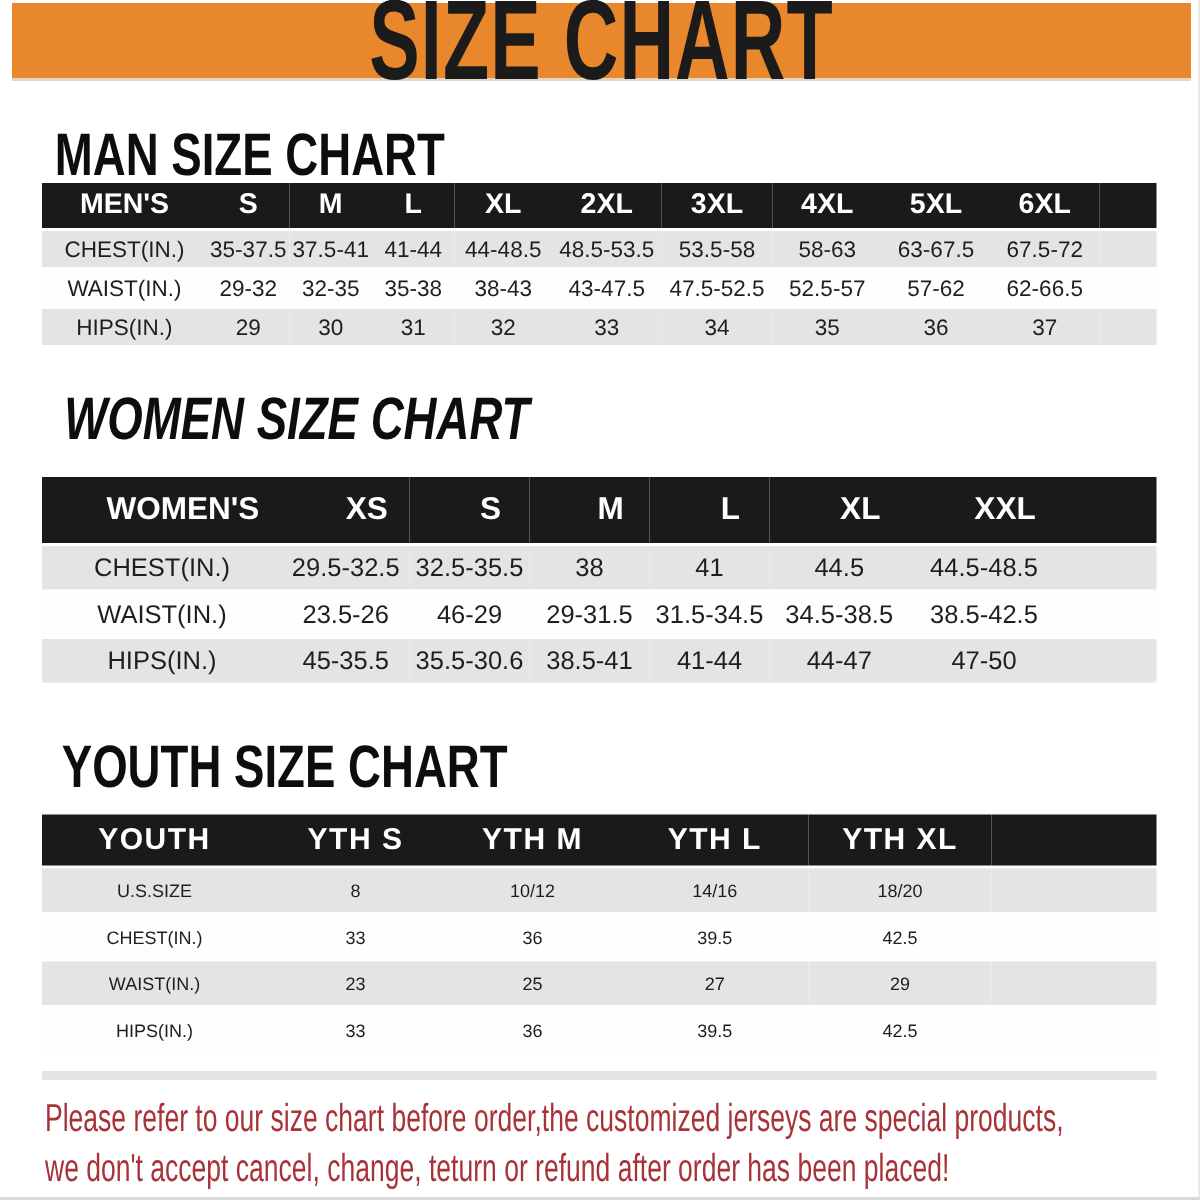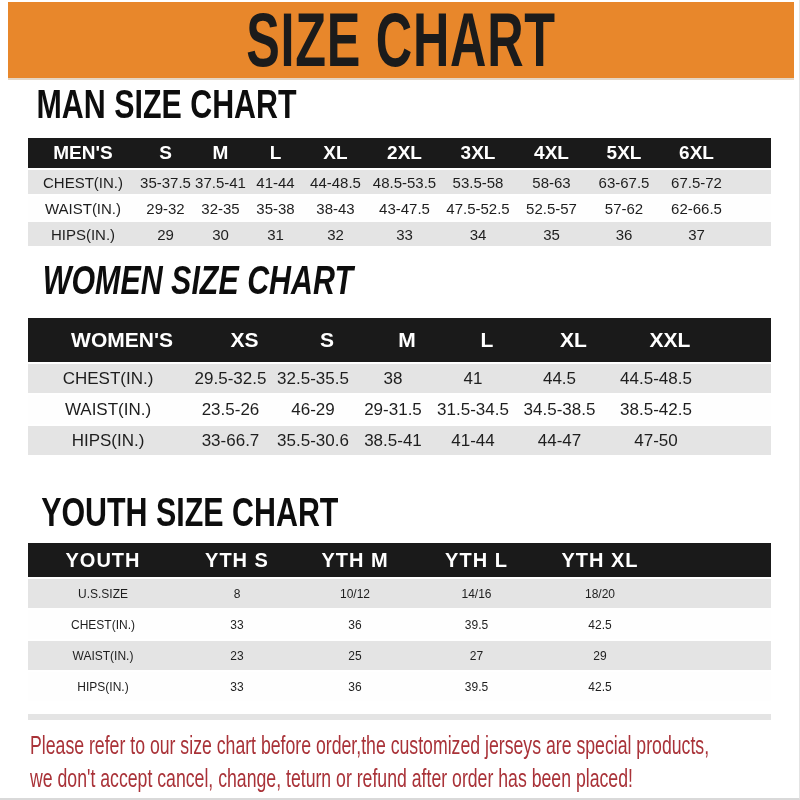--- a/index.html
+++ b/index.html
@@ -6,21 +6,21 @@
   body {
     width:800px; height:800px; background:#ffffff;
     font-family:"Liberation Sans", sans-serif;
     position:relative; overflow:hidden;
   }
   .page { position:absolute; inset:0; background:#fff;
           border-right:1px solid #e4e4e4; border-bottom:2px solid #d9d9d9; }
 
   
   .banner {
-    position:absolute; top:2px; left:8px; width:786px; height:76px;
+    position:absolute; top:2px; left:8px; width:786px; height:50px;
     background:#E8872B; display:flex; align-items:center; justify-content:center;
     box-shadow:0 2px 0 rgba(150,90,20,0.25);
   }
   .banner-text {
     display:inline-block; font-size:70px; font-weight:bold; color:#1b1b1b;
     transform:scale(0.72,1.08); white-space:nowrap; letter-spacing:1px;
   }
 
   
   .section-title { position:absolute; left:4px; width:100%; text-align:left; margin:0; line-height:40px; }
@@ -30,21 +30,21 @@
   }
   .title-man   { top:84px; }
   .title-women { top:260px;font-style:italic; }
   .title-youth { top:492px; }
 
   
   table.size-table {
     position:absolute; left:28px; width:743px;
     border-collapse:separate; border-spacing:0 2px; table-layout:fixed;
   }
-  .men-table   { top:136px; }
+  .men-table   { top:120px; }
   .women-table { top:316px; }
   .youth-table { top:541px; }
 
   tr.bar th { background:#1a1a1a; color:#ffffff; font-weight:bold; text-align:center; padding:0; }
   th.bar-label { text-align:left; padding-left:10px; white-space:nowrap; }
 
   .men-table   tr.bar th { height:30px; font-size:19px; }
   .men-table   th.bar-label { font-size:25px; }
   .women-table tr.bar th { height:44px; font-size:21px;padding-left:28px; }
   .women-table th.bar-label { font-size:27px; }
@@ -197,21 +197,21 @@
         <td>23.5-26</td>
         <td>46-29</td>
         <td>29-31.5</td>
         <td>31.5-34.5</td>
         <td>34.5-38.5</td>
         <td>38.5-42.5</td>
         <td></td>
       </tr>
       <tr class="gray">
         <td class="row-label">HIPS(IN.)</td>
-        <td>33-66.7</td>
+        <td>45-35.5</td>
         <td>35.5-30.6</td>
         <td>38.5-41</td>
         <td>41-44</td>
         <td>44-47</td>
         <td>47-50</td>
         <td></td>
       </tr>
     </tbody>
   </table>
 

